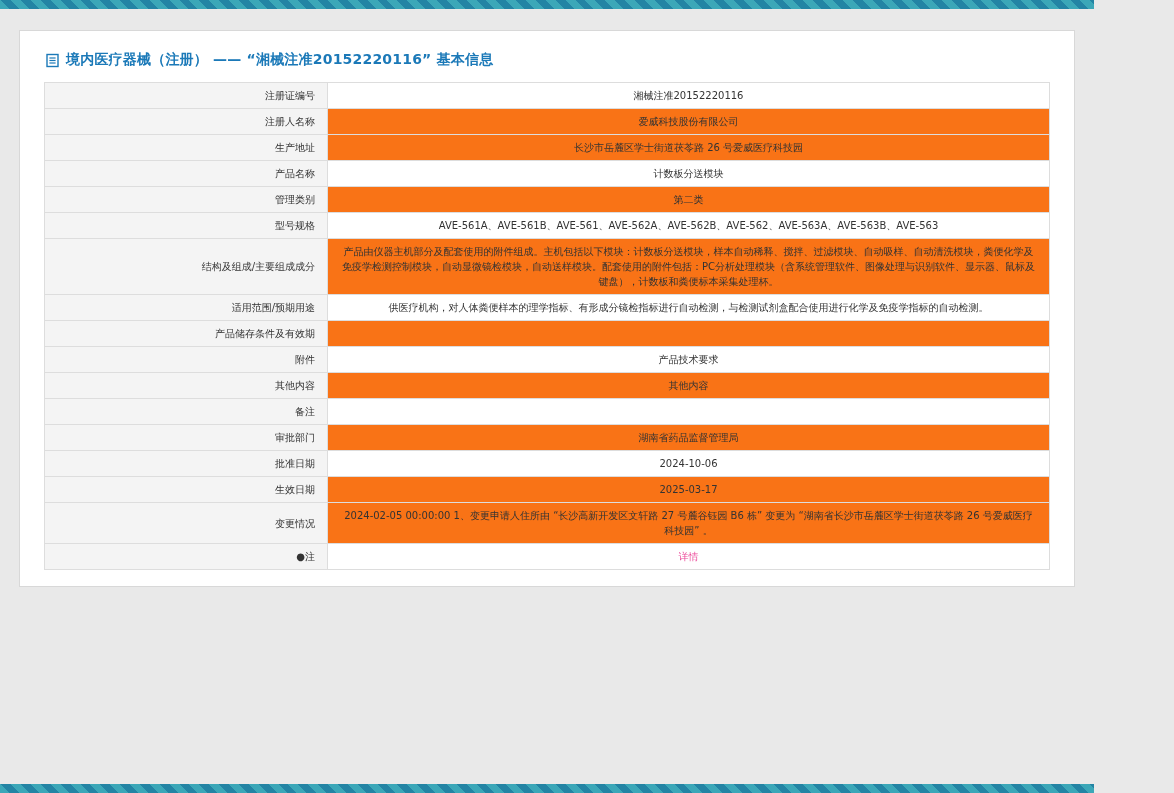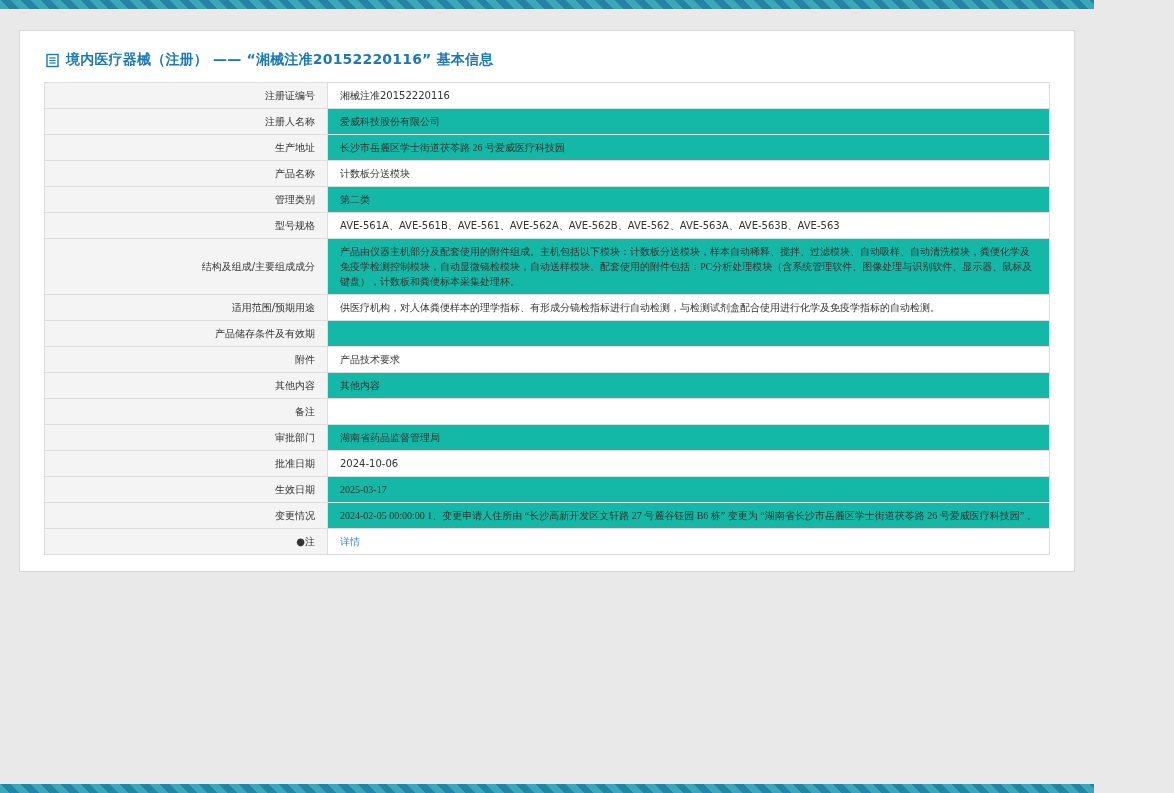--- a/index.html
+++ b/index.html
@@ -36,23 +36,23 @@
     vertical-align:middle;
     word-break:break-all;
   }
   .info-table th {
     width:283px;
     background:#f4f4f4;
     font-weight:normal;
     text-align:right;
     color:#333;
   }
-  .info-table td { text-align:left; background:#ffffff; }
-  .info-table tr.alt td { background:#14b8a6;font-family:Liberation Serif, serif; }
-  a.detail-link { color:#3b82f6; text-decoration:none; cursor:pointer; }
+  .info-table td { text-align:center; background:#ffffff; }
+  .info-table tr.alt td { background:#f97316; }
+  a.detail-link { color:#ec4899; text-decoration:none; cursor:pointer; }
 </style>
 </head>
 <body>
 
 <div class="viewport">
   <div class="stripe-bar"></div>
 
   <div class="content-area">
     <div class="card">
       <div class="card-title">

